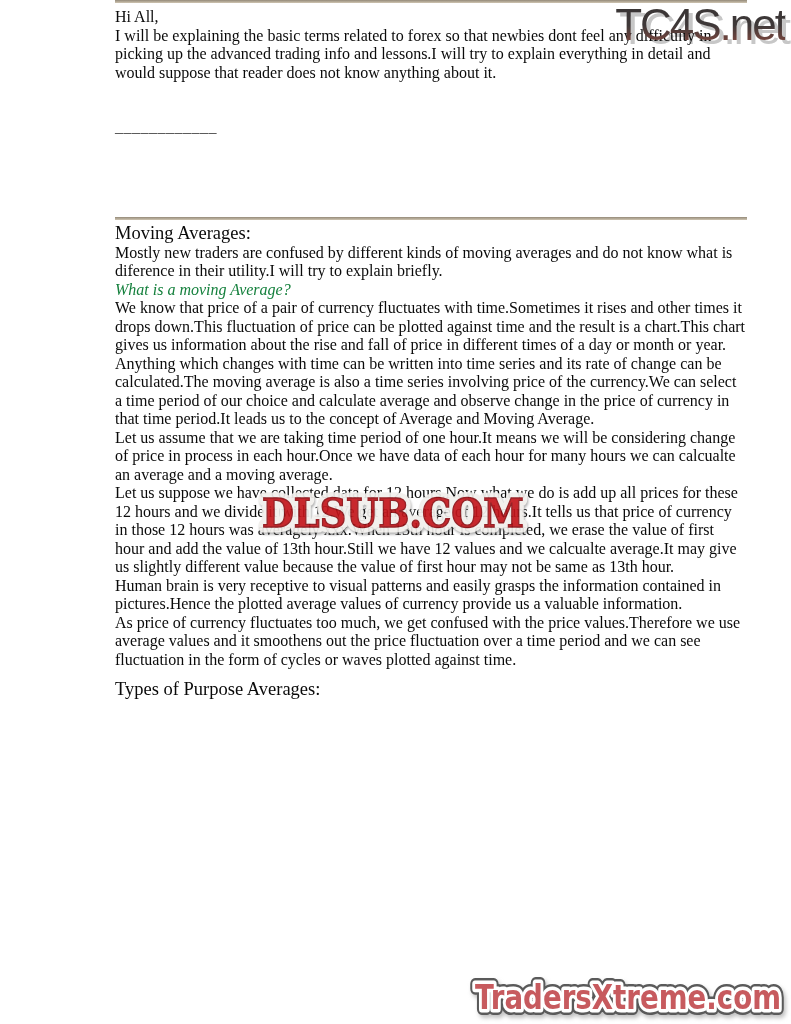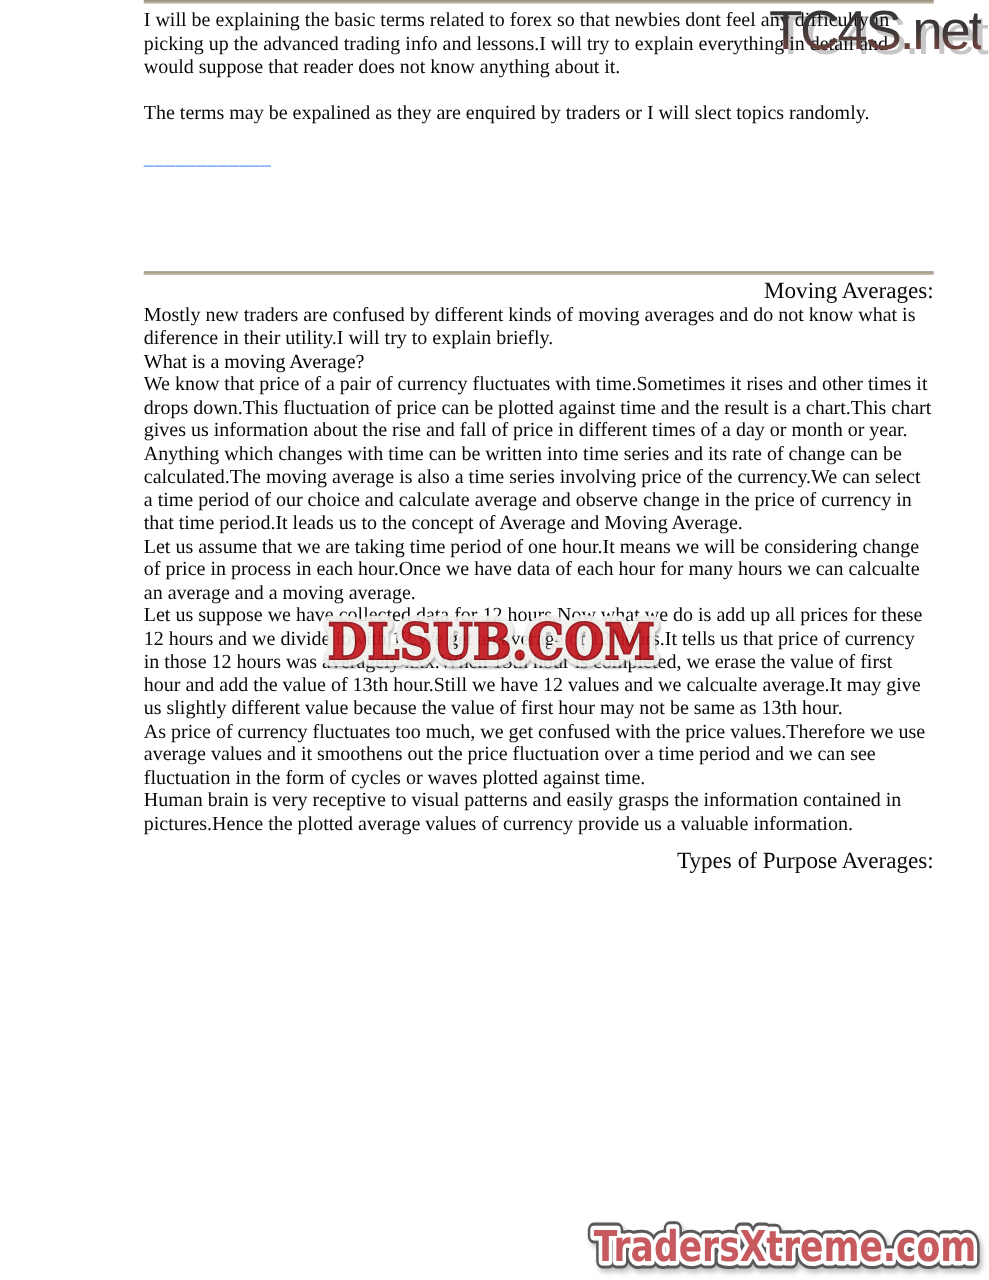--- a/index.html
+++ b/index.html
@@ -30,65 +30,65 @@
   
   .content { position:absolute; left:115px; top:0; width:632px; }
   p { margin:0; }
   hr.sep {
     margin:0; border:none; height:3px;
     background:linear-gradient(180deg,#948a79,#cfc5b2);
   }
   .hr1 { margin-top:101px; }
   .greeting-block { margin-top:5px; }
   .gap { height:18px; }
-  .sig { margin-top:18px; letter-spacing:0.5px; color:#3b82f6; }
+  .sig { margin-top:18px; letter-spacing:0.5px; color:#404040; }
   .post-gap { height:80px; }
   .section-heading {
-    font-size:18.5px; line-height:22px; font-weight:normal; margin:2px 0 0 0;text-align:right;
+    font-size:18.5px; line-height:22px; font-weight:normal; margin:2px 0 0 0;
   }
   .types-heading { margin-top:9px; }
-  .blue { color:#000000; text-decoration:none; cursor:pointer; }
+  .blue { color:#15803d; text-decoration:none; cursor:pointer;font-style:italic; }
 
   
   .wm-center { position:absolute; left:253px; top:485px; opacity:0.92; }
   .wm-bottom { position:absolute; left:466px; top:971px;text-align:right; }
   .wm-center svg, .wm-bottom svg { display:block; }
 </style>
 </head>
 <body>
 
 <div class="logo">
   <span class="logo-shadow">TC4S.net</span>
   <span class="logo-grad">TC4S.net</span>
 </div>
 
 <div class="content">
 
   <hr class="sep hr1">
 
   <div class="greeting-block">
+    <p>Hi All,</p>
     <p>I will be explaining the basic terms related to forex so that newbies dont feel any difficulty in picking up the advanced trading info and lessons.I will try to explain everything in detail and would suppose that reader does not know anything about it.</p>
   </div>
   <div class="gap"></div>
-  <p>The terms may be expalined as they are enquired by traders or I will slect topics randomly.</p>
   <p class="sig">____________</p>
 
   <div class="post-gap"></div>
 
   <hr class="sep">
 
   <h2 class="section-heading">Moving Averages:</h2>
   <p>Mostly new traders are confused by different kinds of moving averages and do not know what is diference in their utility.I will try to explain briefly.</p>
   <p><a class="blue">What is a moving Average?</a></p>
   <p>We know that price of a pair of currency fluctuates with time.Sometimes it rises and other times it drops down.This fluctuation of price can be plotted against time and the result is a chart.This chart gives us information about the rise and fall of price in different times of a day or month or year.</p>
   <p>Anything which changes with time can be written into time series and its rate of change can be calculated.The moving average is also a time series involving price of the currency.We can select a time period of our choice and calculate average and observe change in the price of currency in that time period.It leads us to the concept of Average and Moving Average.</p>
   <p>Let us assume that we are taking time period of one hour.It means we will be considering change of price in process in each hour.Once we have data of each hour for many hours we can calcualte an average and a moving average.</p>
   <p>Let us suppose we have collected data for 12 hours.Now what we do is add up all prices for these 12 hours and we divide it with 12.We get an average of 12 hours.It tells us that price of currency in those 12 hours was averagely xxx.When 13th hour is completed, we erase the value of first hour and add the value of 13th hour.Still we have 12 values and we calcualte average.It may give us slightly different value because the value of first hour may not be same as 13th hour.</p>
+  <p>Human brain is very receptive to visual patterns and easily grasps the information contained in pictures.Hence the plotted average values of currency provide us a valuable information.</p>
   <p>As price of currency fluctuates too much, we get confused with the price values.Therefore we use average values and it smoothens out the price fluctuation over a time period and we can see fluctuation in the form of cycles or waves plotted against time.</p>
-  <p>Human brain is very receptive to visual patterns and easily grasps the information contained in pictures.Hence the plotted average values of currency provide us a valuable information.</p>
 
   <h2 class="section-heading types-heading">Types of Purpose Averages:</h2>
 
 </div>
 
 <div class="wm-center">
   <svg width="280" height="54" viewBox="0 0 280 54" xmlns="http://www.w3.org/2000/svg" style="filter:drop-shadow(1px 2px 1px rgba(110,110,110,0.55));">
     <text x="140" y="42" text-anchor="middle" font-family="DejaVu Serif, serif" font-weight="bold" font-size="40" textLength="262" lengthAdjust="spacingAndGlyphs" paint-order="stroke" stroke="#f1efec" stroke-width="11" stroke-linejoin="round" fill="#c4161c">DLSUB.COM</text>
     <text x="140" y="42" text-anchor="middle" font-family="DejaVu Serif, serif" font-weight="bold" font-size="40" textLength="262" lengthAdjust="spacingAndGlyphs" fill="none" stroke="#8e1015" stroke-width="1.4">DLSUB.COM</text>
   </svg>

